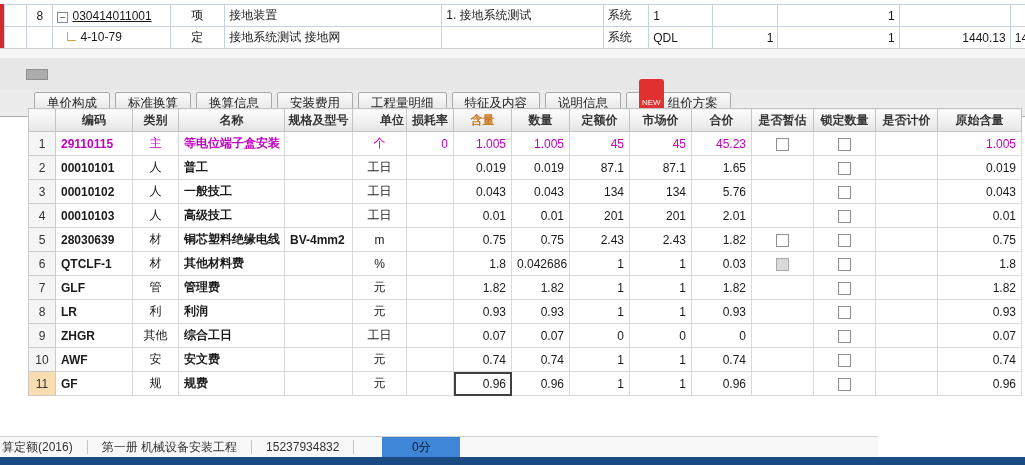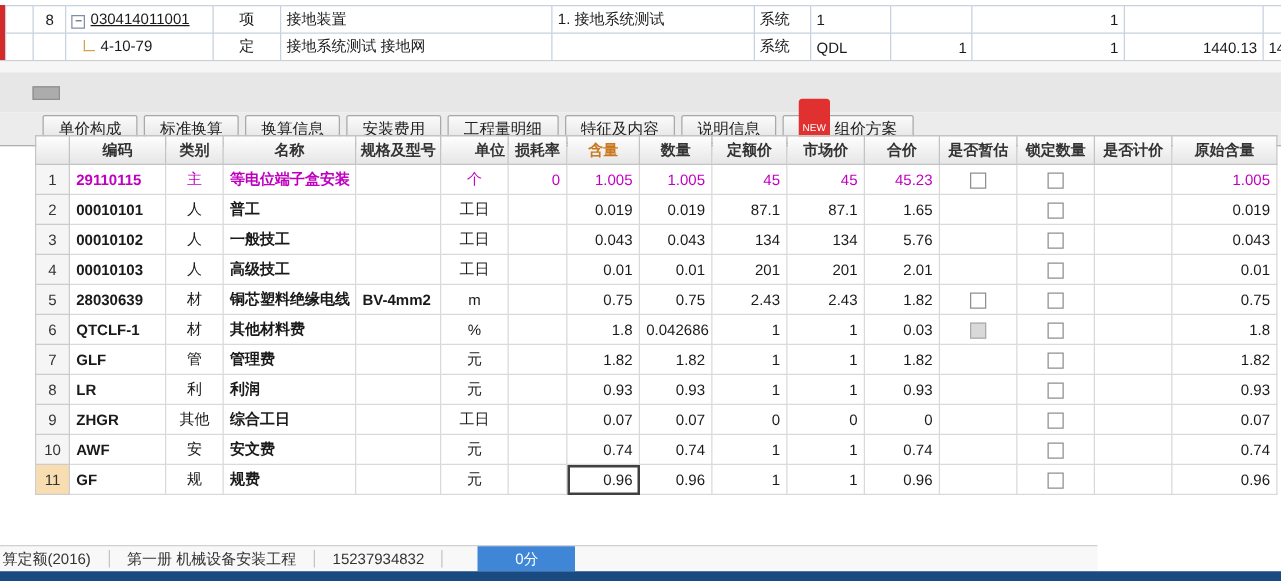--- a/index.html
+++ b/index.html
@@ -46,21 +46,21 @@
   #mainTable td.sel{outline:2px solid #404040;outline-offset:-2px;}
   tr.accent td:not(.numcell){color:var(--accent-row,#c000c0);}
   .cb{display:inline-block;width:13px;height:13px;border:1px solid #8f8f8f;background:#fff;vertical-align:middle;cursor:pointer;}
   .cb.dis{background:#d9d9d9;border-color:#ababab;}
 
   
   .statusbar{top:436px;left:0;width:878px;height:21px;background:#f8f8f8;border-top:1px solid #d0d0d0;display:flex;align-items:center;color:#333;}
   .sb-item{padding:0 14px;white-space:nowrap;}
   .sb-item:first-child{padding-left:2px;}
   .sb-sep{width:1px;height:14px;background:#c4c4c4;}
-  .score{margin-left:28px;width:78px;height:20px;background:var(--badge-blue,#3f87d6);color:#ffffff;display:flex;align-items:center;justify-content:center;font-size:12px;cursor:pointer;}
+  .score{margin-left:28px;width:78px;height:20px;background:var(--badge-blue,#3f87d6);color:#0f172a;display:flex;align-items:center;justify-content:center;font-size:12px;cursor:pointer;}
   .bottombar{top:457px;left:0;width:1025px;height:8px;background:var(--bottom-bar,#1a4a82);}
 </style>
 </head>
 <body>
 
 <div class="screen">
   <div class="red-strip abs"></div>
 
   <div class="topgrid abs">
     <table id="topTable">

